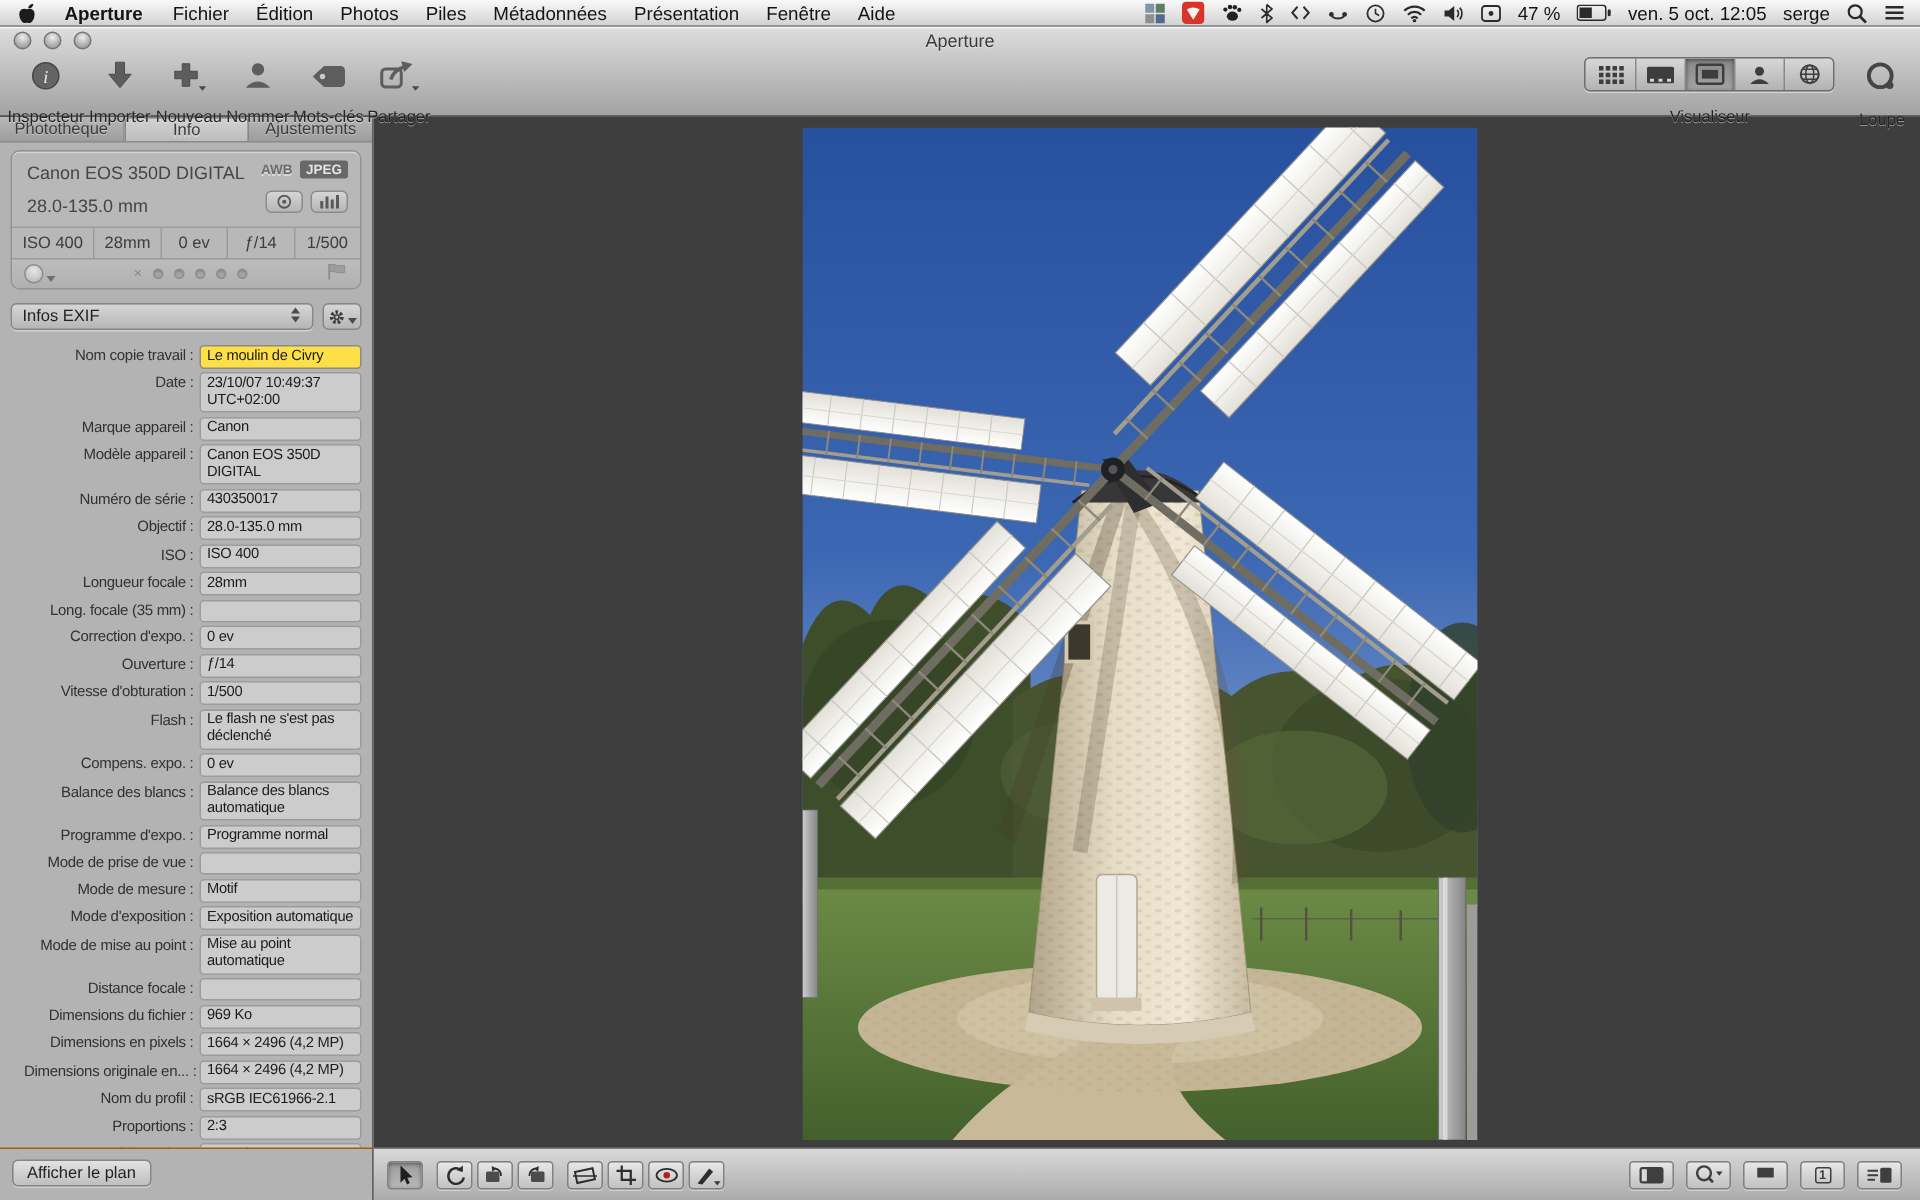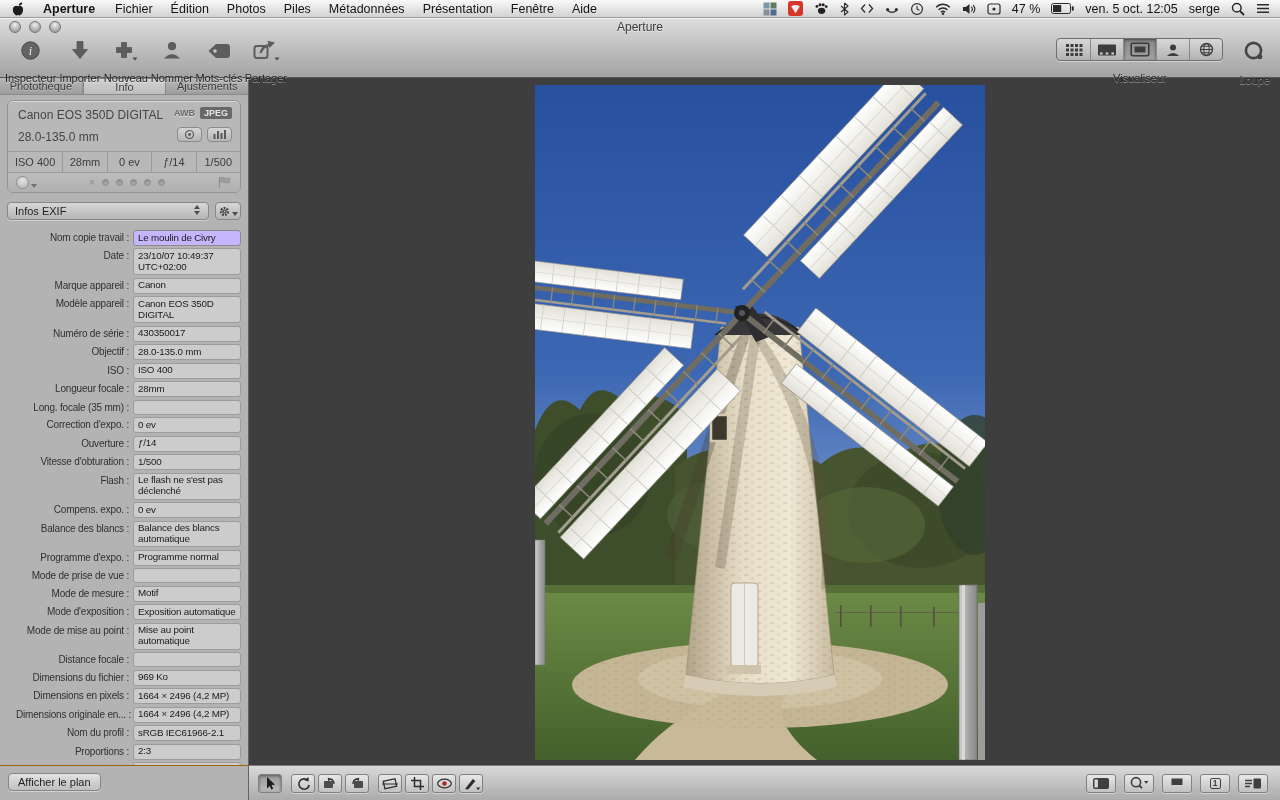--- a/index.html
+++ b/index.html
@@ -80,21 +80,21 @@
   .tri-d { width:0;height:0;border-left:3px solid transparent;border-right:3px solid transparent;border-top:4px solid #4c4c4c; }
   .gear-btn { width:26px; height:18px; border:1px solid #878787; border-radius:4px;
     background:linear-gradient(#d6d6d6,#b6b6b6); display:flex; align-items:center; justify-content:center; gap:1px; }
 
   .exif-fields { padding:2px 7px 0 0; overflow:hidden; height:552px; }
   .exif-row { display:flex; align-items:flex-start; margin-bottom:2.5px; }
   .exif-label { flex:1; text-align:right; font-size:10px; letter-spacing:-0.2px; color:#313131; padding:2px 4px 0 16px; white-space:nowrap; overflow:hidden; }
   .exif-value { width:108px; min-height:15px; border:1px solid #9c9c9c; border-radius:3px;
     background:rgba(255,255,255,.33); font-size:9.8px; letter-spacing:-0.2px; color:#1b1b1b;
     padding:1.5px 4px; line-height:1.12; white-space:pre-line; }
-  .exif-fields .exif-row:first-of-type .exif-value { background:#c4b5fd; border-color:#8b8b8b; }
+  .exif-fields .exif-row:first-of-type .exif-value { background:#fde047; border-color:#8b8b8b; }
 
   #panel-footer { position:absolute; left:0; bottom:0; width:248px; height:35px;
     background:#b3b3b3; border-top:1px solid #a16207; }
   .plan-btn { margin:7px 0 0 8px; display:inline-block; padding:2px 9px; font-size:11px; color:#222;
     border:1px solid #868686; border-radius:4px; background:linear-gradient(#e2e2e2,#bfbfbf);
     box-shadow:0 1px 0 rgba(255,255,255,.4); }
 
   
   #viewer { position:absolute; left:249px; right:0; top:78px; bottom:35px; background:#3e3e3e; overflow:hidden; }
   #photo { position:absolute; left:286px; top:7px; width:450px; height:675px; }

